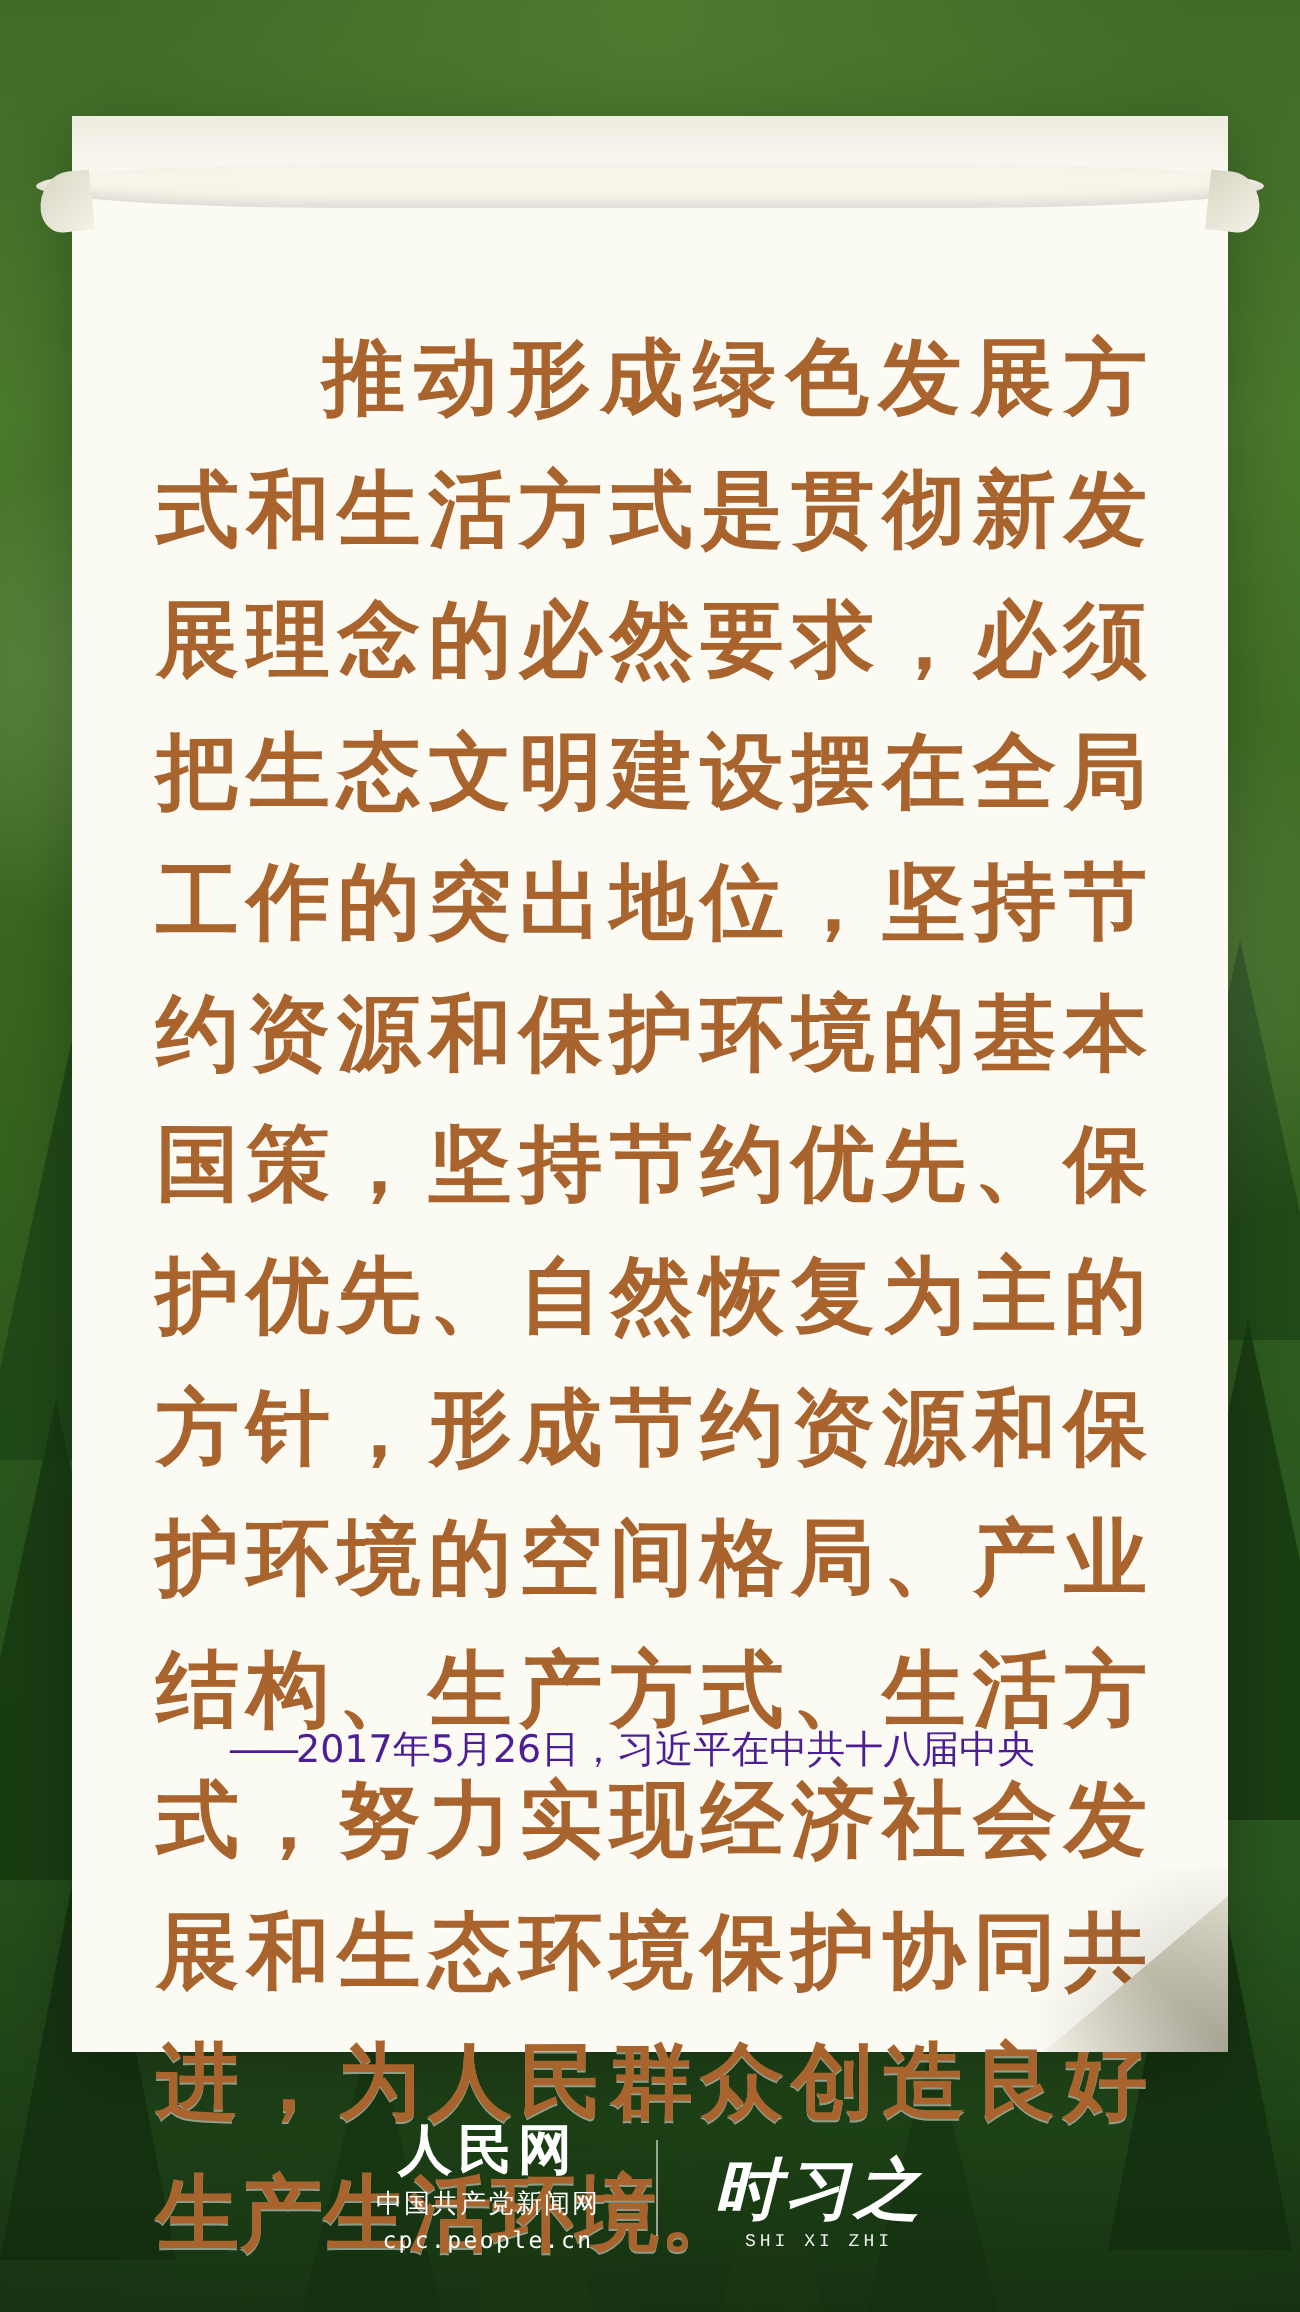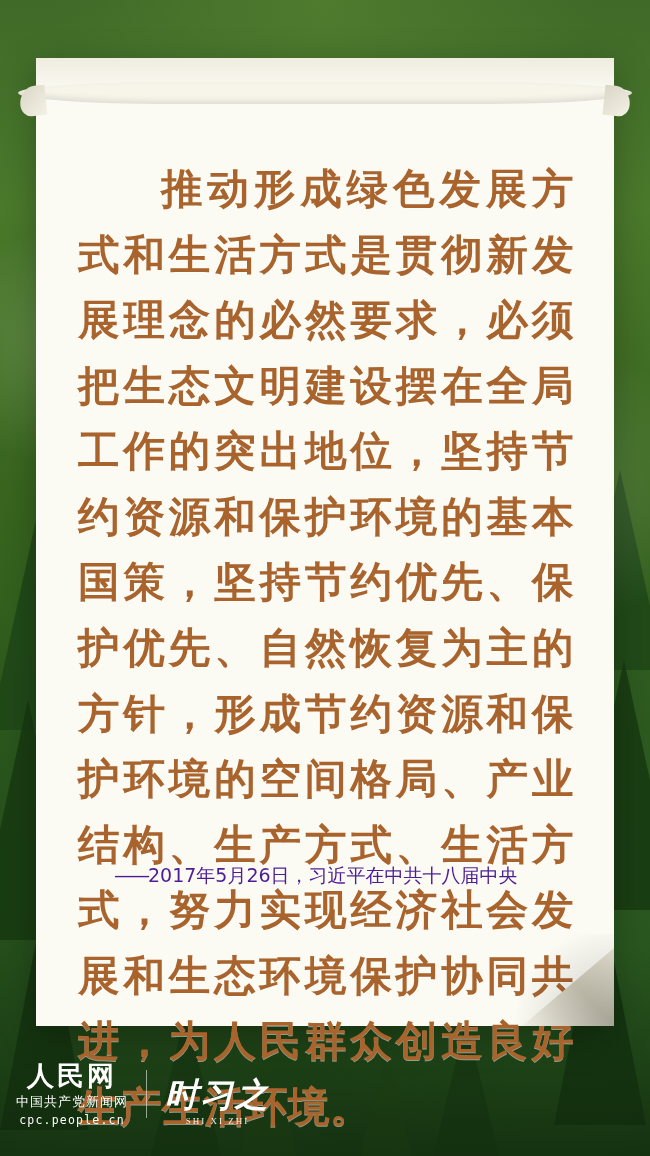--- a/index.html
+++ b/index.html
@@ -135,26 +135,26 @@
     color: #4c1d95;
     font-size: 19px;
     line-height: 1.85;
     font-family: "DejaVu Sans", "Liberation Sans", sans-serif;
   }
   .attribution .dash { letter-spacing: -2px; }
 
   
   .footer {
     position: absolute;
-    left: 16px; right: 0;
+    left: 0; right: 0;
     bottom: 30px;
     display: flex;
     align-items: center;
-    justify-content: flex-start;
-    gap: 18px;
+    justify-content: center;
+    gap: 28px;
   }
   .logo-people {
     display: flex;
     flex-direction: column;
     align-items: center;
     color: #ffffff;
     line-height: 1;
   }
   .logo-people .lp-main {
     font-family: "DejaVu Serif", "Liberation Serif", serif;
@@ -187,21 +187,21 @@
     margin-top: 16px;
   }
   .logo-shixi .ls-main {
     font-family: "DejaVu Serif", "Liberation Serif", serif;
     font-style: italic;
     font-weight: 700;
     font-size: 33px;
     letter-spacing: 2px;
   }
   .logo-shixi .ls-sub {
-    font-family: Liberation Serif, serif;
+    font-family: Liberation Mono, monospace;
     font-size: 9px;
     margin-top: 6px;
     letter-spacing: 2px;
     opacity: .92;
   }
 </style>
 </head>
 <body>
 
 <div id="poster">

